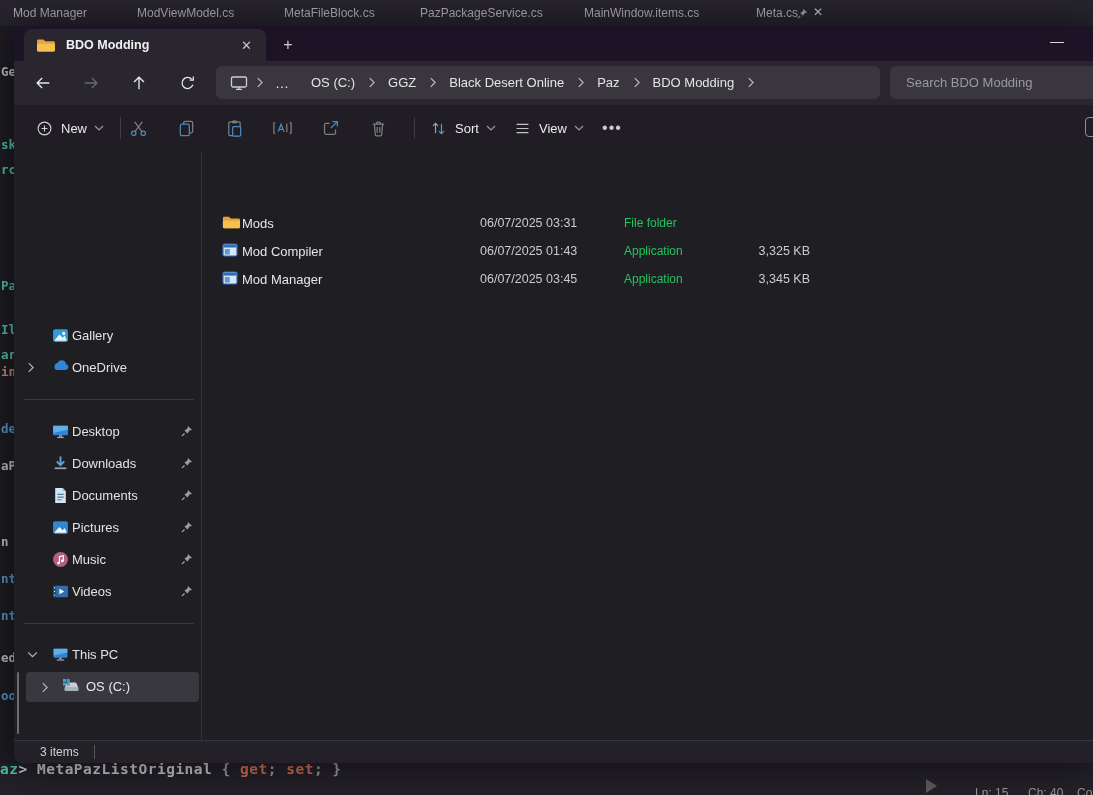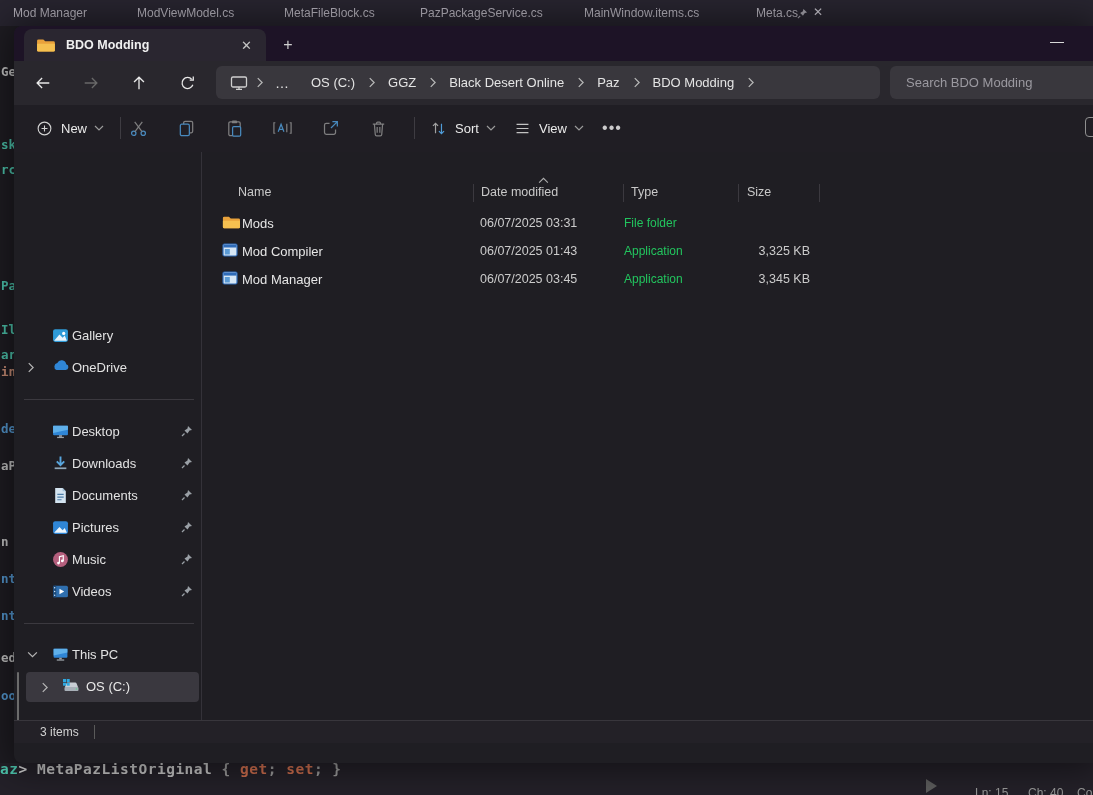--- a/index.html
+++ b/index.html
@@ -97,21 +97,21 @@
   .fl-header-div { position:absolute; top:6px; width:1px; height:18px; background:#3b393f; }
   .fl-sort-caret { position:absolute; left:330px; top:-1px; color:#b0b0b0; }
   .fl-row { position:absolute; left:194px; width:640px; height:28px; border-radius:3px; }
   .fl-icon { position:absolute; left:14px; top:5px; width:18px; height:16px; }
   .fl-name { position:absolute; left:34px; top:6px; font-size:13px; color:#e6e6e6; }
   .fl-date { position:absolute; left:272px; top:6px; font-size:12.5px; color:#cbcbcb; }
   .fl-type { position:absolute; left:416px; top:6px; font-size:12px; color:#22c55e; }
   .fl-size { position:absolute; left:460px; top:6px; width:142px; text-align:right;
              font-size:12.5px; color:#cbcbcb; }
 
-  .ex-statusbar { position:absolute; left:0; top:694px; width:100%; height:23px;
+  .ex-statusbar { position:absolute; left:0; top:714px; width:100%; height:23px;
                   background:#232127; border-top:1px solid #38363c; }
   .status-text { position:absolute; left:26px; top:4px; font-size:12px; color:#d2d2d2; }
   .status-div { position:absolute; left:80px; top:4px; width:1px; height:14px;
                 background:#5a5a5a; }
 
   svg { display:block; }
 </style>
 </head>
 <body>
 
@@ -491,35 +491,20 @@
                 <rect x="1" y="1" width="3" height="3"></rect>
                 <rect x="4.7" y="1" width="3" height="3"></rect>
                 <rect x="1" y="4.7" width="3" height="3"></rect>
                 <rect x="4.7" y="4.7" width="3" height="3"></rect>
               </g>
             </svg>
         </span>
         <span style="position:absolute; left:72px; top:8px; font-size:13px; color:#e8e8e8">OS (C:)</span>
       </div>
 
-      <div style="position:absolute; left:194px; top:26px; right:0; height:26px">
-        <span class="fl-header-cell" style="left:30px">Name</span>
-        <span class="fl-sort-caret">
-            <svg width="11" height="7" viewBox="0 0 12 8">
-              <path d="M1 6.5 L6 1.5 L11 6.5" stroke="currentColor" stroke-width="1.2" fill="none"></path>
-            </svg>
-          </span>
-        <span class="fl-header-div" style="left:265px"></span>
-        <span class="fl-header-cell" style="left:273px">Date modified</span>
-        <span class="fl-header-div" style="left:415px"></span>
-        <span class="fl-header-cell" style="left:423px">Type</span>
-        <span class="fl-header-div" style="left:530px"></span>
-        <span class="fl-header-cell" style="left:539px">Size</span>
-        <span class="fl-header-div" style="left:611px"></span>
-      </div>
 
       <div class="fl-row" style="top:58px">
         <span class="fl-icon">
           <svg width="18" height="15" viewBox="0 0 20 16">
               <path d="M1 3 q0-1.5 1.5-1.5 h5.2 l2 2 h8.8 q1.5 0 1.5 1.5 v8 q0 1.5-1.5 1.5 h-16 q-1.5 0-1.5-1.5 Z" fill="#e9a23b"></path>
               <path d="M1 6 h19 v7 q0 1.5-1.5 1.5 h-16 q-1.5 0-1.5-1.5 Z" fill="#f5c050"></path>
             </svg>
         </span>
         <span class="fl-name">Mods</span>
         <span class="fl-date">06/07/2025 03:31</span>

